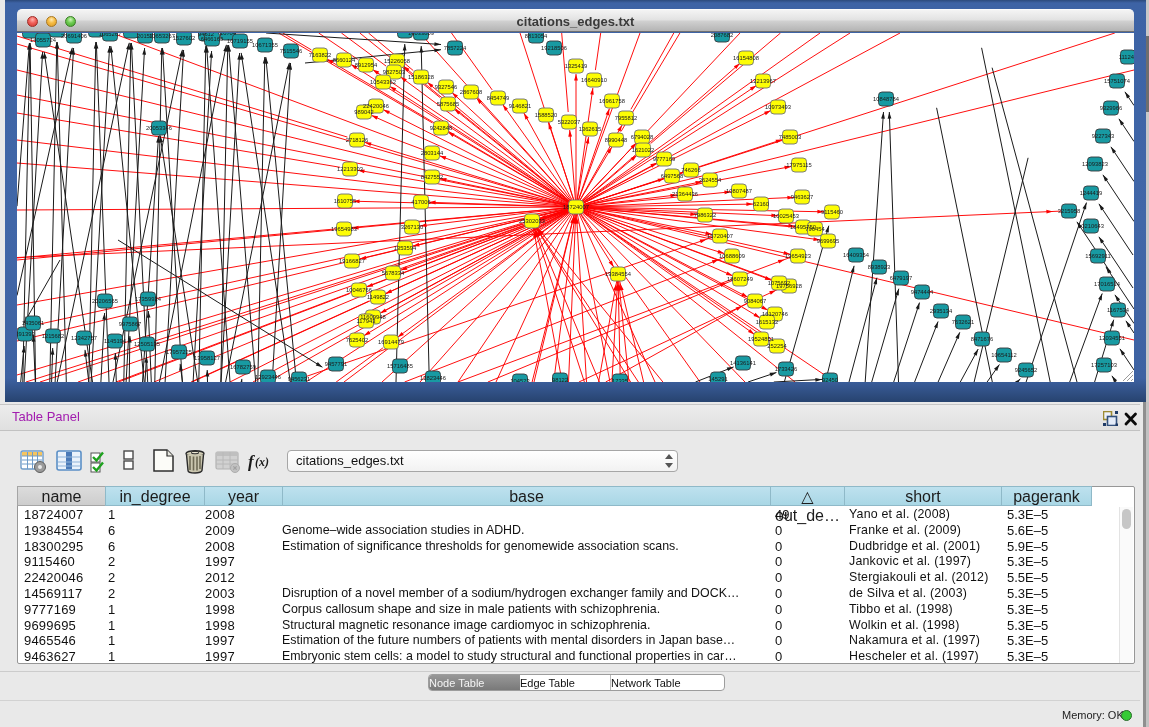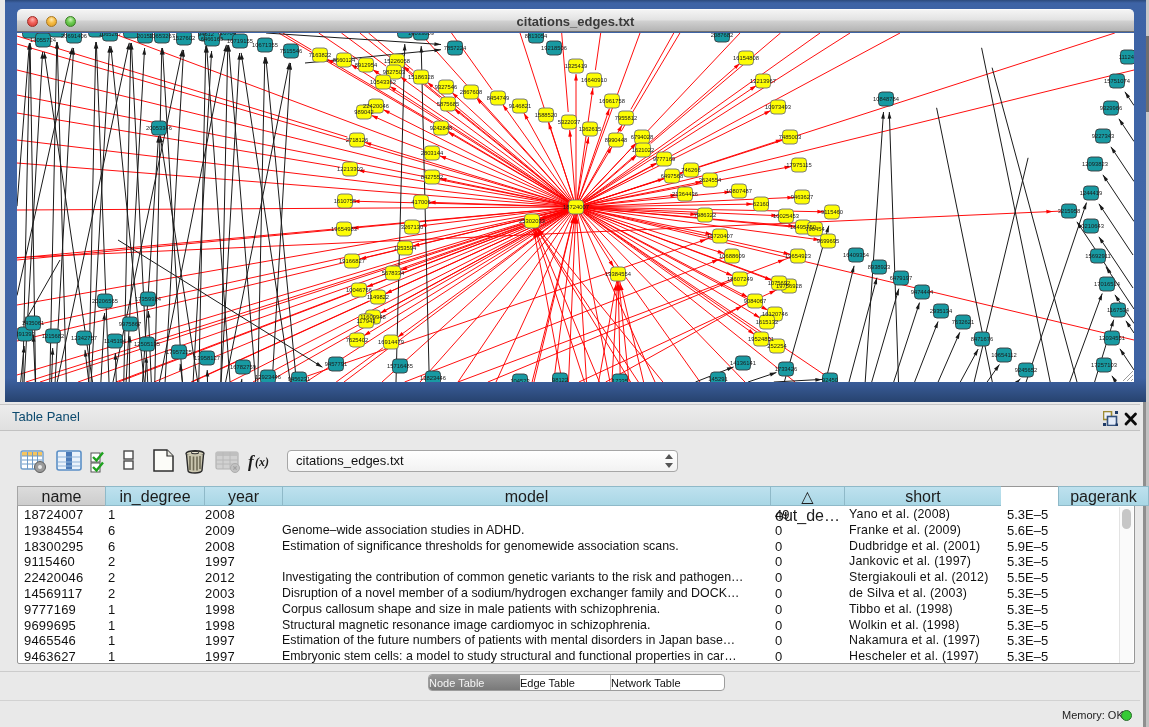--- a/index.html
+++ b/index.html
@@ -12,35 +12,35 @@
 #redge4{left:1146px;top:36px;width:3px;height:76px;background:#6e6e6e}
 
 #titlebar{left:17px;top:9px;width:1117px;height:23px;border-radius:5px 5px 0 0;background:linear-gradient(180deg,#f4f4f4 0,#e3e3e3 45%,#cfcfcf 55%,#b4b4b4 100%);border-top:1px solid #fbfbfb;border-bottom:1px solid #6f6f6f;}
 #title{left:17px;top:13.5px;width:1117px;text-align:center;font-size:13px;font-weight:700;color:#3a3a3a}
 .tl{top:16px;width:11px;height:11px;border-radius:50%;}
 #tlr{left:27px;background:radial-gradient(circle at 50% 30%,#ffb3ad 0,#f0605a 45%,#ce3930 100%);border:1px solid #9e2b25}
 #tly{left:46px;background:radial-gradient(circle at 50% 30%,#ffe9b0 0,#f6bb41 45%,#d99b2b 100%);border:1px solid #a8761f}
 #tlg{left:65px;background:radial-gradient(circle at 50% 30%,#cdf3b9 0,#6ecb51 45%,#44a52e 100%);border:1px solid #3a7d24}
 
 #panelhead{left:0;top:404px;width:1140px;height:27px;background:linear-gradient(180deg,#ececec,#e0e0e0);border-top:1px solid #c6c6c6;border-bottom:1px solid #c2c2c2}
-#paneltitle{left:12px;top:409px;font-size:13px;color:#0c4a6e}
+#paneltitle{left:12px;top:409px;font-size:13px;color:#a21caf}
 #closex{left:1124px;top:411px}
 
 #dropdown{left:287px;top:450px;width:391px;height:22px;background:linear-gradient(180deg,#fff,#f2f2f2);border:1px solid #a6a6a6;border-radius:4px}
 #ddtext{left:296px;top:453px;font-size:13px;color:#111}
 
 #tablebox{left:17px;top:486px;width:1118px;height:178px;background:#fff;border:1px solid #979797;border-radius:2px}
 .th{top:486px;height:20px;background:linear-gradient(180deg,#bee1ee,#a9d7e5);border:1px solid #8fb9c8;border-right:none;color:#1c1c1c;font-size:16px;text-align:center;line-height:19px}
 #h0{left:17px;width:88px;background:linear-gradient(180deg,#dcdcdc,#cdcdcd);border-color:#a5a5a5}
 #h1{left:105px;width:99px}
 #h2{left:204px;width:78px}
 #h3{left:282px;width:488px}
 #h4{left:770px;width:74px}
 #h5{left:844px;width:157px}
-#h6{left:1058px;width:91px;border-right:1px solid #8fb9c8}
+#h6{left:1001px;width:91px;border-right:1px solid #8fb9c8}
 .tr{left:17px;width:1100px;height:16px;position:absolute;font-size:13px;color:#111;white-space:nowrap}
 .tr span{position:absolute;top:1px;display:block;overflow:hidden}
 .c0{left:7px;width:80px;letter-spacing:0.2px}.c1{left:91px;width:95px}.c2{left:188px;width:75px;letter-spacing:0.3px}
 .c3{left:265px;width:486px;font-size:12.4px}.c4{left:758px;width:70px}.c5{left:832px;width:165px;font-size:12.4px;letter-spacing:0.2px}
 .c6{left:990px;width:100px}
 #sbtrack{left:1119px;top:507px;width:14px;height:156px;background:#fafafa;border-left:1px solid #e3e3e3}
 #sbthumb{left:1121.5px;top:509px;width:9px;height:20px;background:#c6c6c6;border-radius:5px}
 
 #tabline1{left:0;top:671px;width:1140px;height:1px;background:#cccccc}
 #tabs{left:428px;top:674px;width:297px;height:17px;border:1px solid #9d9d9d;border-radius:4px;background:#fff;overflow:hidden}
@@ -424,21 +424,21 @@
   </svg>
 <div class="abs" id="dropdown"></div>
 <div class="abs" id="ddtext">citations_edges.txt</div>
 <svg class="abs" style="left:663px;top:453px" width="12" height="16">
     <path d="M6 1L10 6L2 6Z M6 15L10 10L2 10Z" fill="#555"></path>
   </svg>
 <div class="abs" id="tablebox"></div>
 <div class="abs th" id="h0">name</div>
 <div class="abs th" id="h1">in_degree</div>
 <div class="abs th" id="h2">year</div>
-<div class="abs th" id="h3">model</div>
+<div class="abs th" id="h3">base</div>
 <div class="abs th" id="h4">△ out_de…</div>
 <div class="abs th" id="h5">short</div>
 <div class="abs th" id="h6">pagerank</div>
 <div class="tr" style="top:506.0px">
 <span class="c0">18724007</span>
     <span class="c1">1</span>
     <span class="c2">2008</span>
     <span class="c4">49</span>
     <span class="c5">Yano et al. (2008)</span>
     <span class="c6">5.3E–5</span>
@@ -466,21 +466,20 @@
     <span class="c1">2</span>
     <span class="c2">1997</span>
     <span class="c4">0</span>
     <span class="c5">Jankovic et al. (1997)</span>
     <span class="c6">5.3E–5</span>
   </div>
 <div class="tr" style="top:569.2px">
 <span class="c0">22420046</span>
     <span class="c1">2</span>
     <span class="c2">2012</span>
-    <span class="c3">Investigating the contribution of common genetic variants to the risk and pathogen…</span>
     <span class="c4">0</span>
     <span class="c5">Stergiakouli et al. (2012)</span>
     <span class="c6">5.5E–5</span>
   </div>
 <div class="tr" style="top:585.0px">
 <span class="c0">14569117</span>
     <span class="c1">2</span>
     <span class="c2">2003</span>
     <span class="c3">Disruption of a novel member of a sodium/hydrogen exchanger family and DOCK…</span>
     <span class="c4">0</span>

